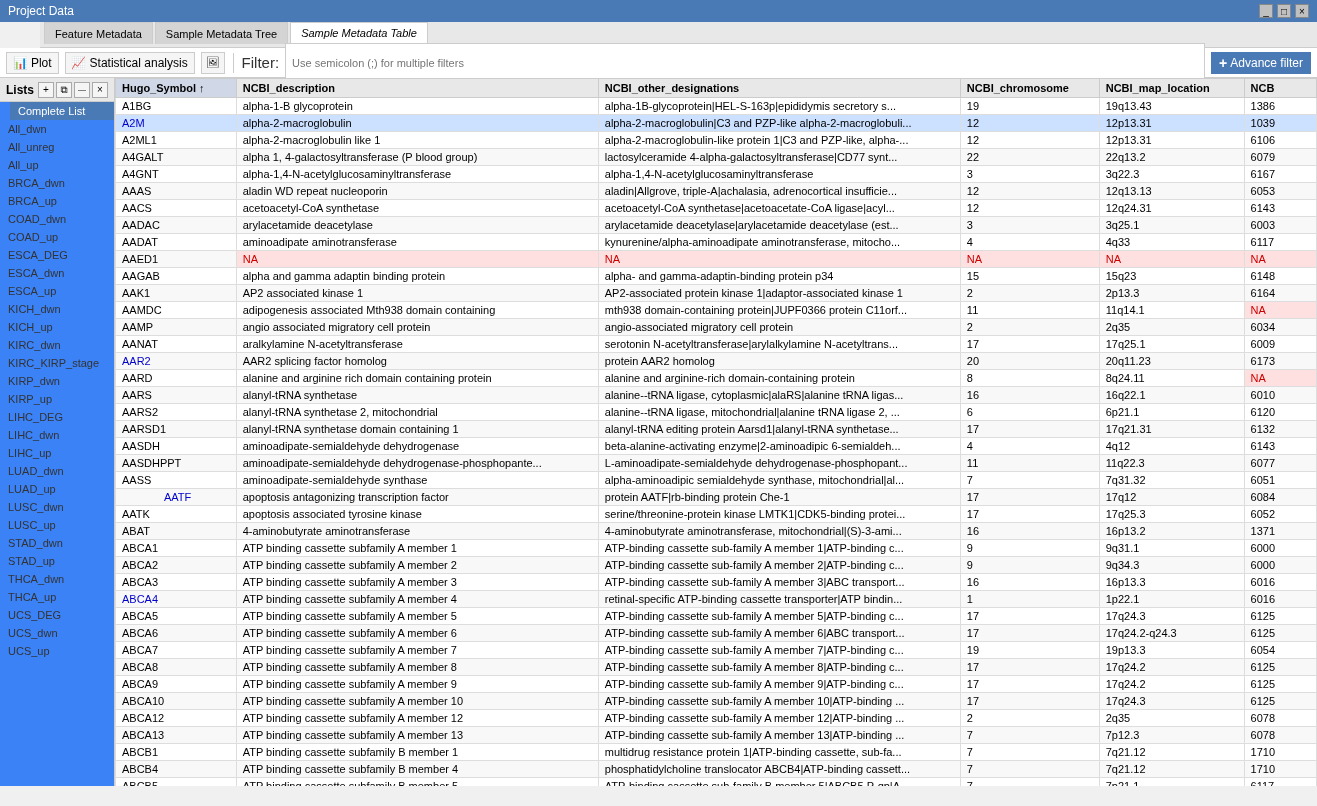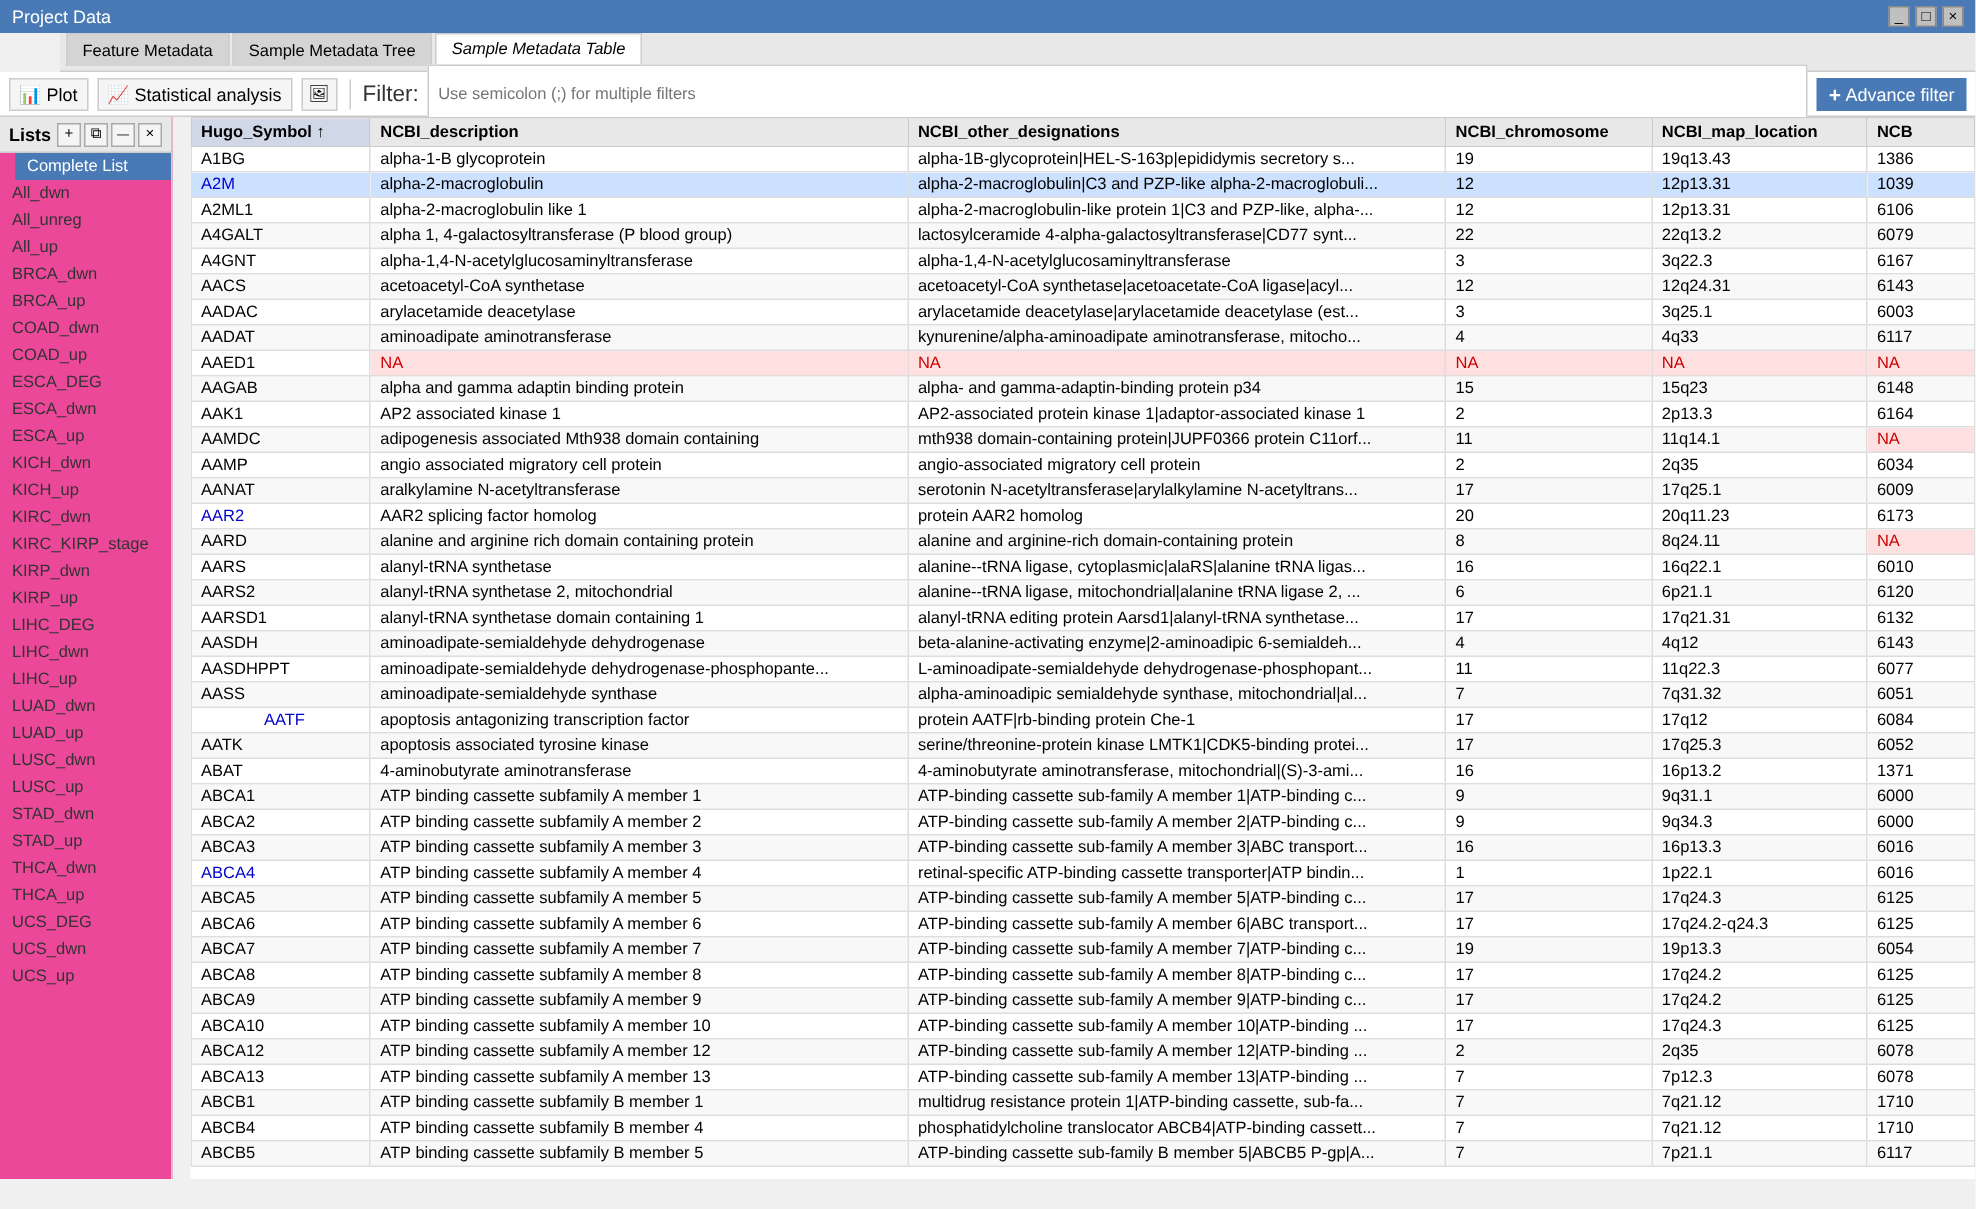--- a/index.html
+++ b/index.html
@@ -98,21 +98,21 @@
     
     .main-content {
       display: flex;
       height: calc(806px - 22px - 26px - 30px - 20px);
       overflow: hidden;
     }
 
     
     .sidebar {
       width: 115px;
-      background: #ec4899;
+      background: #3b82f6;
       border-right: 1px solid #ccc;
       display: flex;
       flex-direction: column;
       overflow: hidden;
     }
     .sidebar-header {
       background: #e8e8e8;
       padding: 4px 6px;
       font-size: 11px;
       font-weight: bold;
@@ -140,21 +140,20 @@
       overflow: hidden;
       text-overflow: ellipsis;
     }
     .sidebar-item.active { background: #4a7ab5; color: white; margin-left: 10px; }
 
     
     .table-container {
       flex: 1;
       overflow: auto;
       background: white;
-      margin-left: 12px;
     }
     table {
       border-collapse: collapse;
       width: 100%;
     }
     thead tr {
       background: #e8e8e8;
       position: sticky;
       top: 0;
       z-index: 10;
@@ -313,20 +312,28 @@
           </tr>
           <tr>
             <td>A4GNT</td>
             <td>alpha-1,4-N-acetylglucosaminyltransferase</td>
             <td>alpha-1,4-N-acetylglucosaminyltransferase</td>
             <td>3</td>
             <td>3q22.3</td>
             <td>6167</td>
           </tr>
           <tr>
+            <td>AAAS</td>
+            <td>aladin WD repeat nucleoporin</td>
+            <td>aladin|Allgrove, triple-A|achalasia, adrenocortical insufficie...</td>
+            <td>12</td>
+            <td>12q13.13</td>
+            <td>6053</td>
+          </tr>
+          <tr>
             <td>AACS</td>
             <td>acetoacetyl-CoA synthetase</td>
             <td>acetoacetyl-CoA synthetase|acetoacetate-CoA ligase|acyl...</td>
             <td>12</td>
             <td>12q24.31</td>
             <td>6143</td>
           </tr>
           <tr>
             <td>AADAC</td>
             <td>arylacetamide deacetylase</td>

